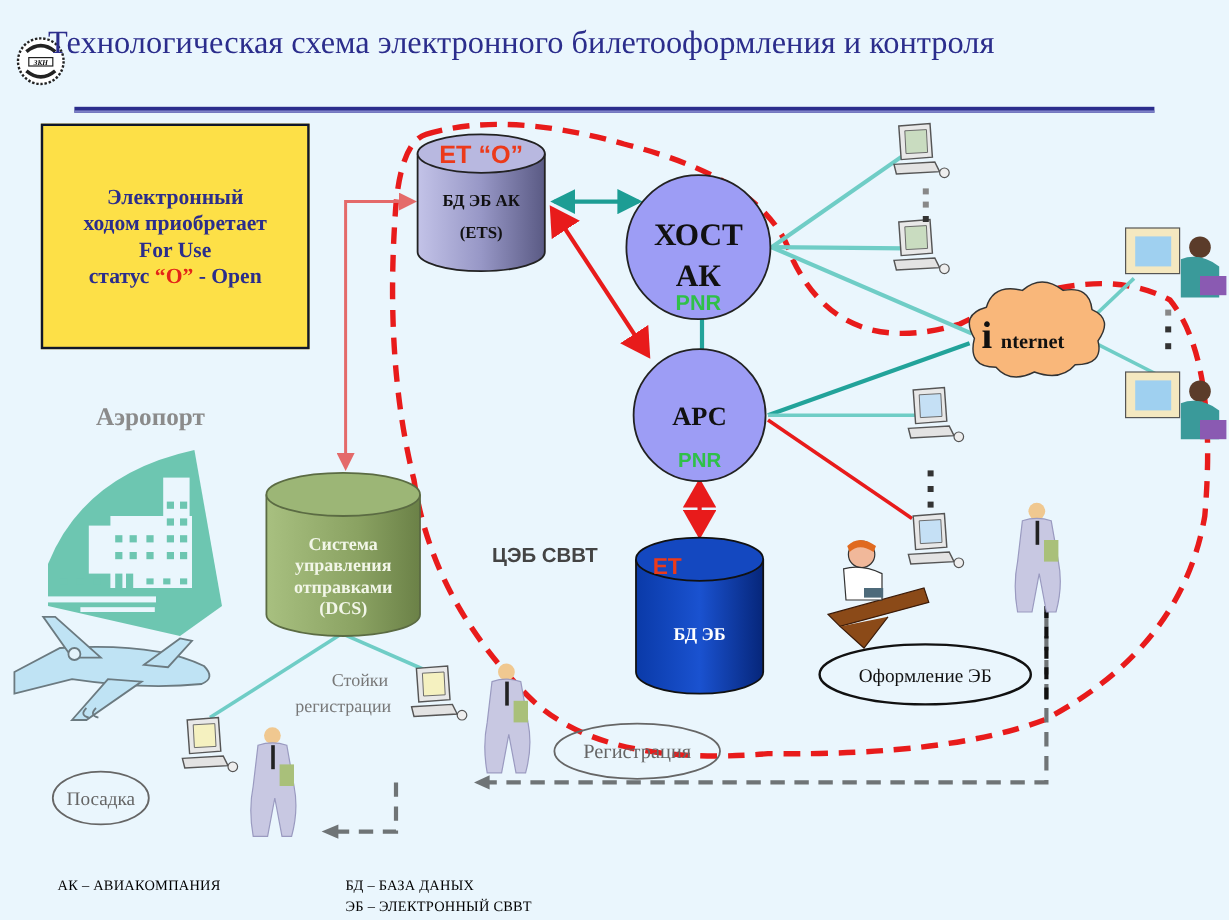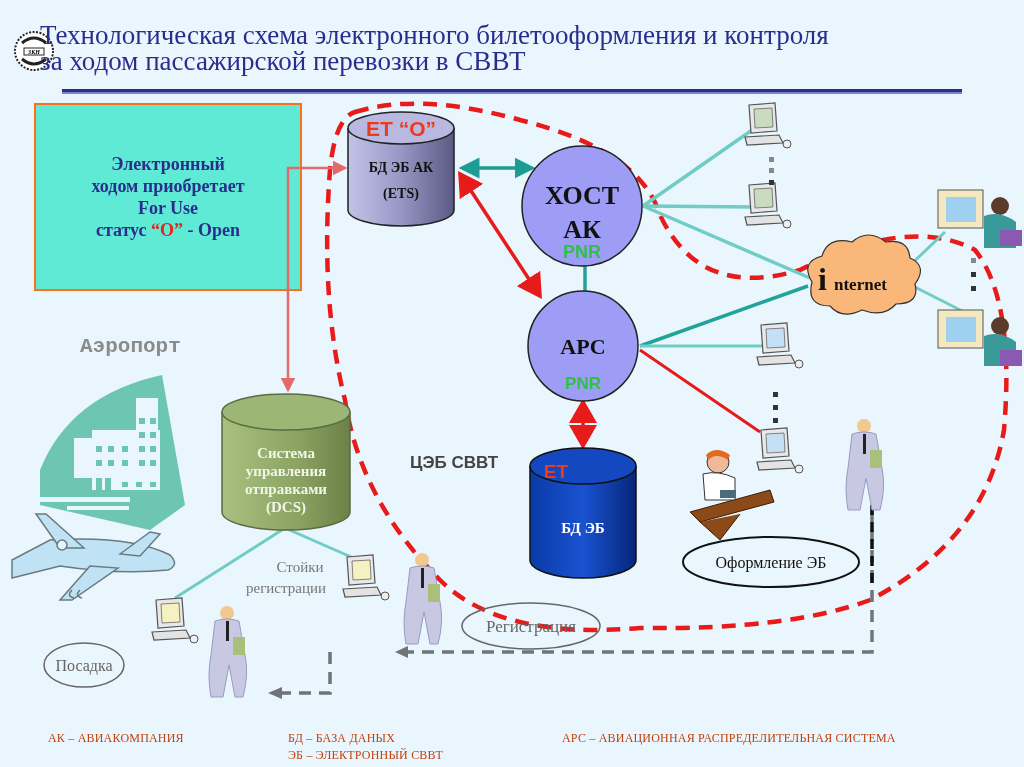--- a/index.html
+++ b/index.html
@@ -1,44 +1,43 @@
 <!DOCTYPE html>
 <html><head>
 <meta charset="utf-8">
 <style>
   html,body{margin:0;padding:0;}
   body{width:1024px;height:767px;background:#eaf6fd;position:relative;overflow:hidden;font-family:"Liberation Serif",serif;}
   .abs{position:absolute;}
   #title{left:40px;top:22px;width:960px;text-align:left;color:#2b2d8c;font-size:27px;line-height:26px;font-family:"Liberation Serif",serif;}
   #title-rule{left:62px;top:89px;width:900px;height:3px;background:#2b2d8c;border-bottom:2px solid #7e82c8;}
   #logo{left:12px;top:29px;width:44px;height:44px;}
-  #coupon-box{left:34px;top:103px;width:268px;height:188px;background:#5eead4;border:2px solid #f97316;box-sizing:border-box;display:flex;align-items:center;justify-content:center;text-align:center;}
+  #coupon-box{left:34px;top:103px;width:224px;height:188px;background:#fde047;border:2px solid #0f172a;box-sizing:border-box;display:flex;align-items:center;justify-content:center;text-align:center;}
   #coupon-text{color:#2b2d8c;font-weight:bold;font-size:18px;line-height:22px;font-family:"Liberation Serif",serif;}
   #coupon-text .red{color:#e32418;}
-  .sans{font-family:Liberation Mono, monospace;}
+  .sans{font-family:Liberation Serif, serif;}
   #airport-label{left:80px;top:335px;color:#8b8b8b;font-weight:bold;font-size:21px;}
-  #legend{left:0;top:722px;width:908px;height:45px;font-size:12px;color:#c2410c;font-family:"Liberation Serif",serif;letter-spacing:0.2px;}
+  #legend{left:0;top:722px;width:908px;height:45px;font-size:12px;color:#000000;font-family:"Liberation Serif",serif;letter-spacing:0.2px;}
   #legend .col{position:absolute;top:8px;line-height:17px;}
   svg text{font-family:"Liberation Serif",serif;}
 </style>
 </head>
 <body>
 
 <div id="logo" class="abs">
   <svg width="44" height="44" viewBox="0 0 44 44">
     <circle cx="22" cy="22" r="19" fill="#fff" stroke="#222" stroke-width="2" stroke-dasharray="2 1.5"></circle>
     <path d="M10 14 Q22 4 34 14" fill="none" stroke="#222" stroke-width="3"></path>
     <path d="M34 30 Q22 40 10 30" fill="none" stroke="#222" stroke-width="3"></path>
     <rect x="12" y="19" width="20" height="7" fill="#fff" stroke="#222" stroke-width="1"></rect>
     <text x="22" y="25" text-anchor="middle" font-size="6" font-weight="bold" font-style="italic">ЗКН</text>
   </svg>
 </div>
 <div id="title" class="abs">
   <div>Технологическая схема электронного билетооформления и контроля</div>
-  <div>за ходом пассажирской перевозки в СВВТ</div>
 </div>
 <div id="title-rule" class="abs"></div>
 
 <div id="coupon-box" class="abs">
   <div id="coupon-text">
     <div>Электронный</div>
     <div>ходом приобретает</div>
     <div>For Use</div>
     <div><span>статус </span><span class="red">“O”</span><span> - Open</span></div>
   </div>
@@ -313,15 +312,14 @@
 
 <div id="legend" class="abs">
   <div class="col" style="left:48px">
     <div><span>АК</span><span> – </span><span>АВИАКОМПАНИЯ</span></div>
   </div>
   <div class="col" style="left:288px">
     <div><span>БД</span><span> – </span><span>БАЗА ДАНЫХ</span></div>
     <div><span>ЭБ</span><span> – </span><span>ЭЛЕКТРОННЫЙ СВВТ</span></div>
   </div>
   <div class="col" style="left:562px">
-    <div><span>АРС</span><span> – </span><span>АВИАЦИОННАЯ РАСПРЕДЕЛИТЕЛЬНАЯ СИСТЕМА</span></div>
   </div>
 </div>
 
 </body></html>

